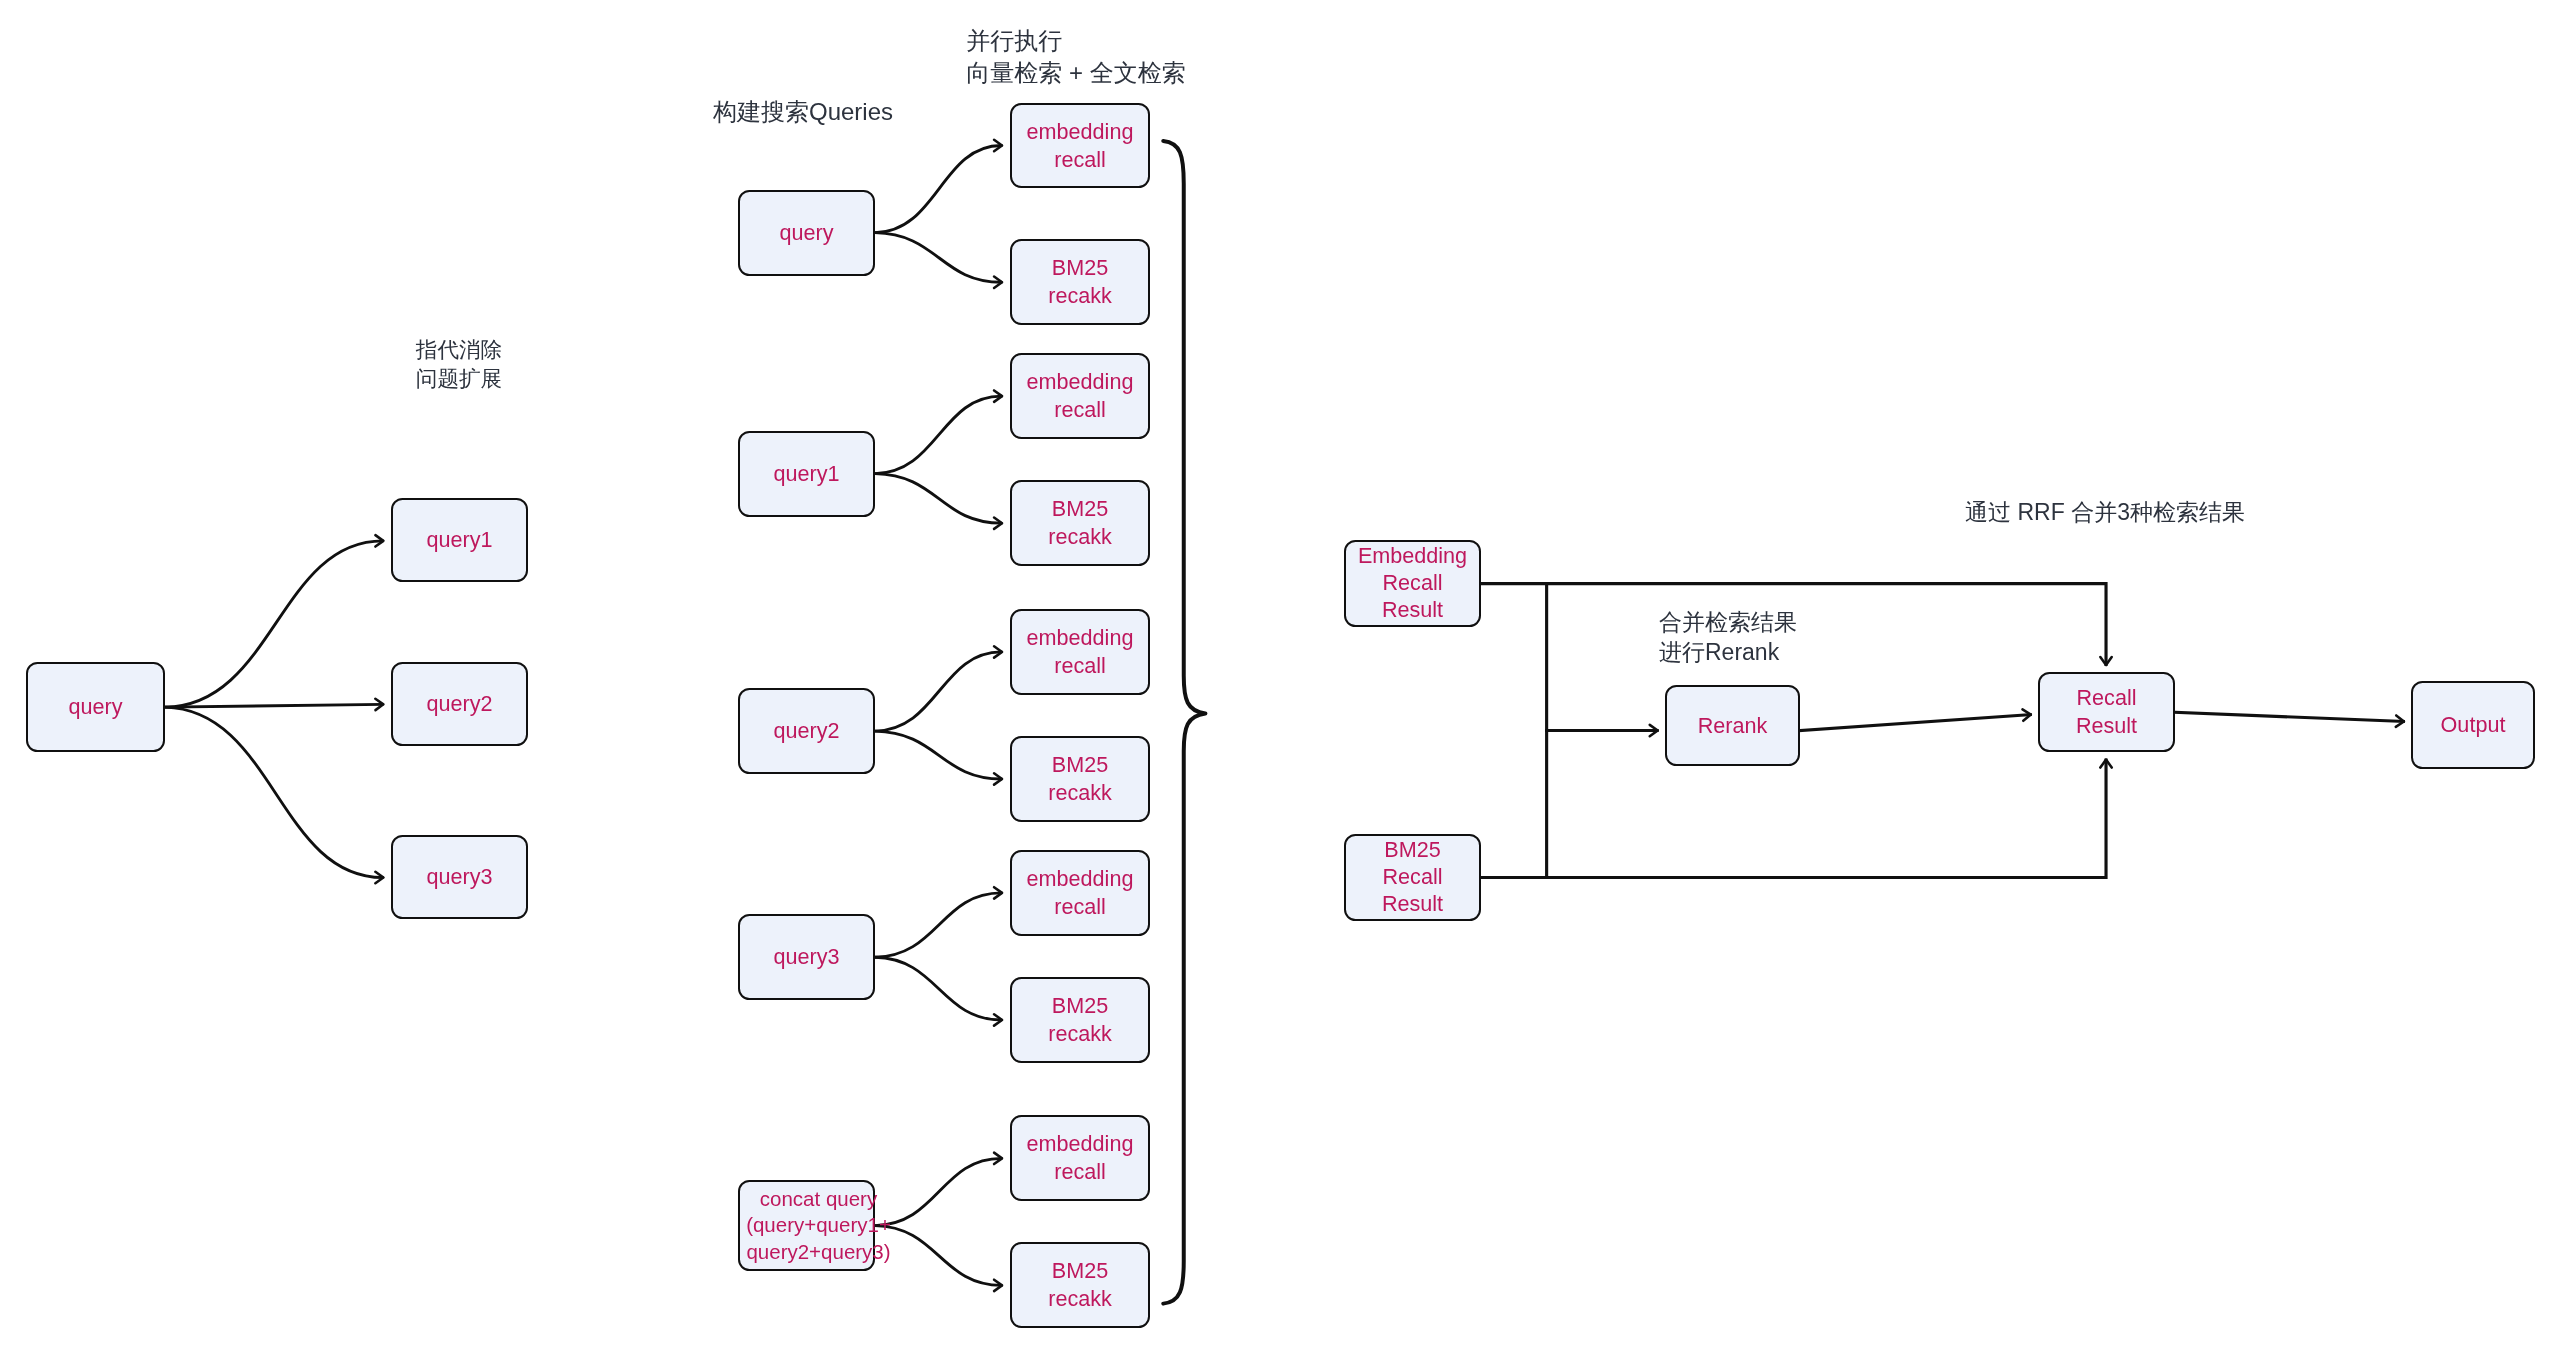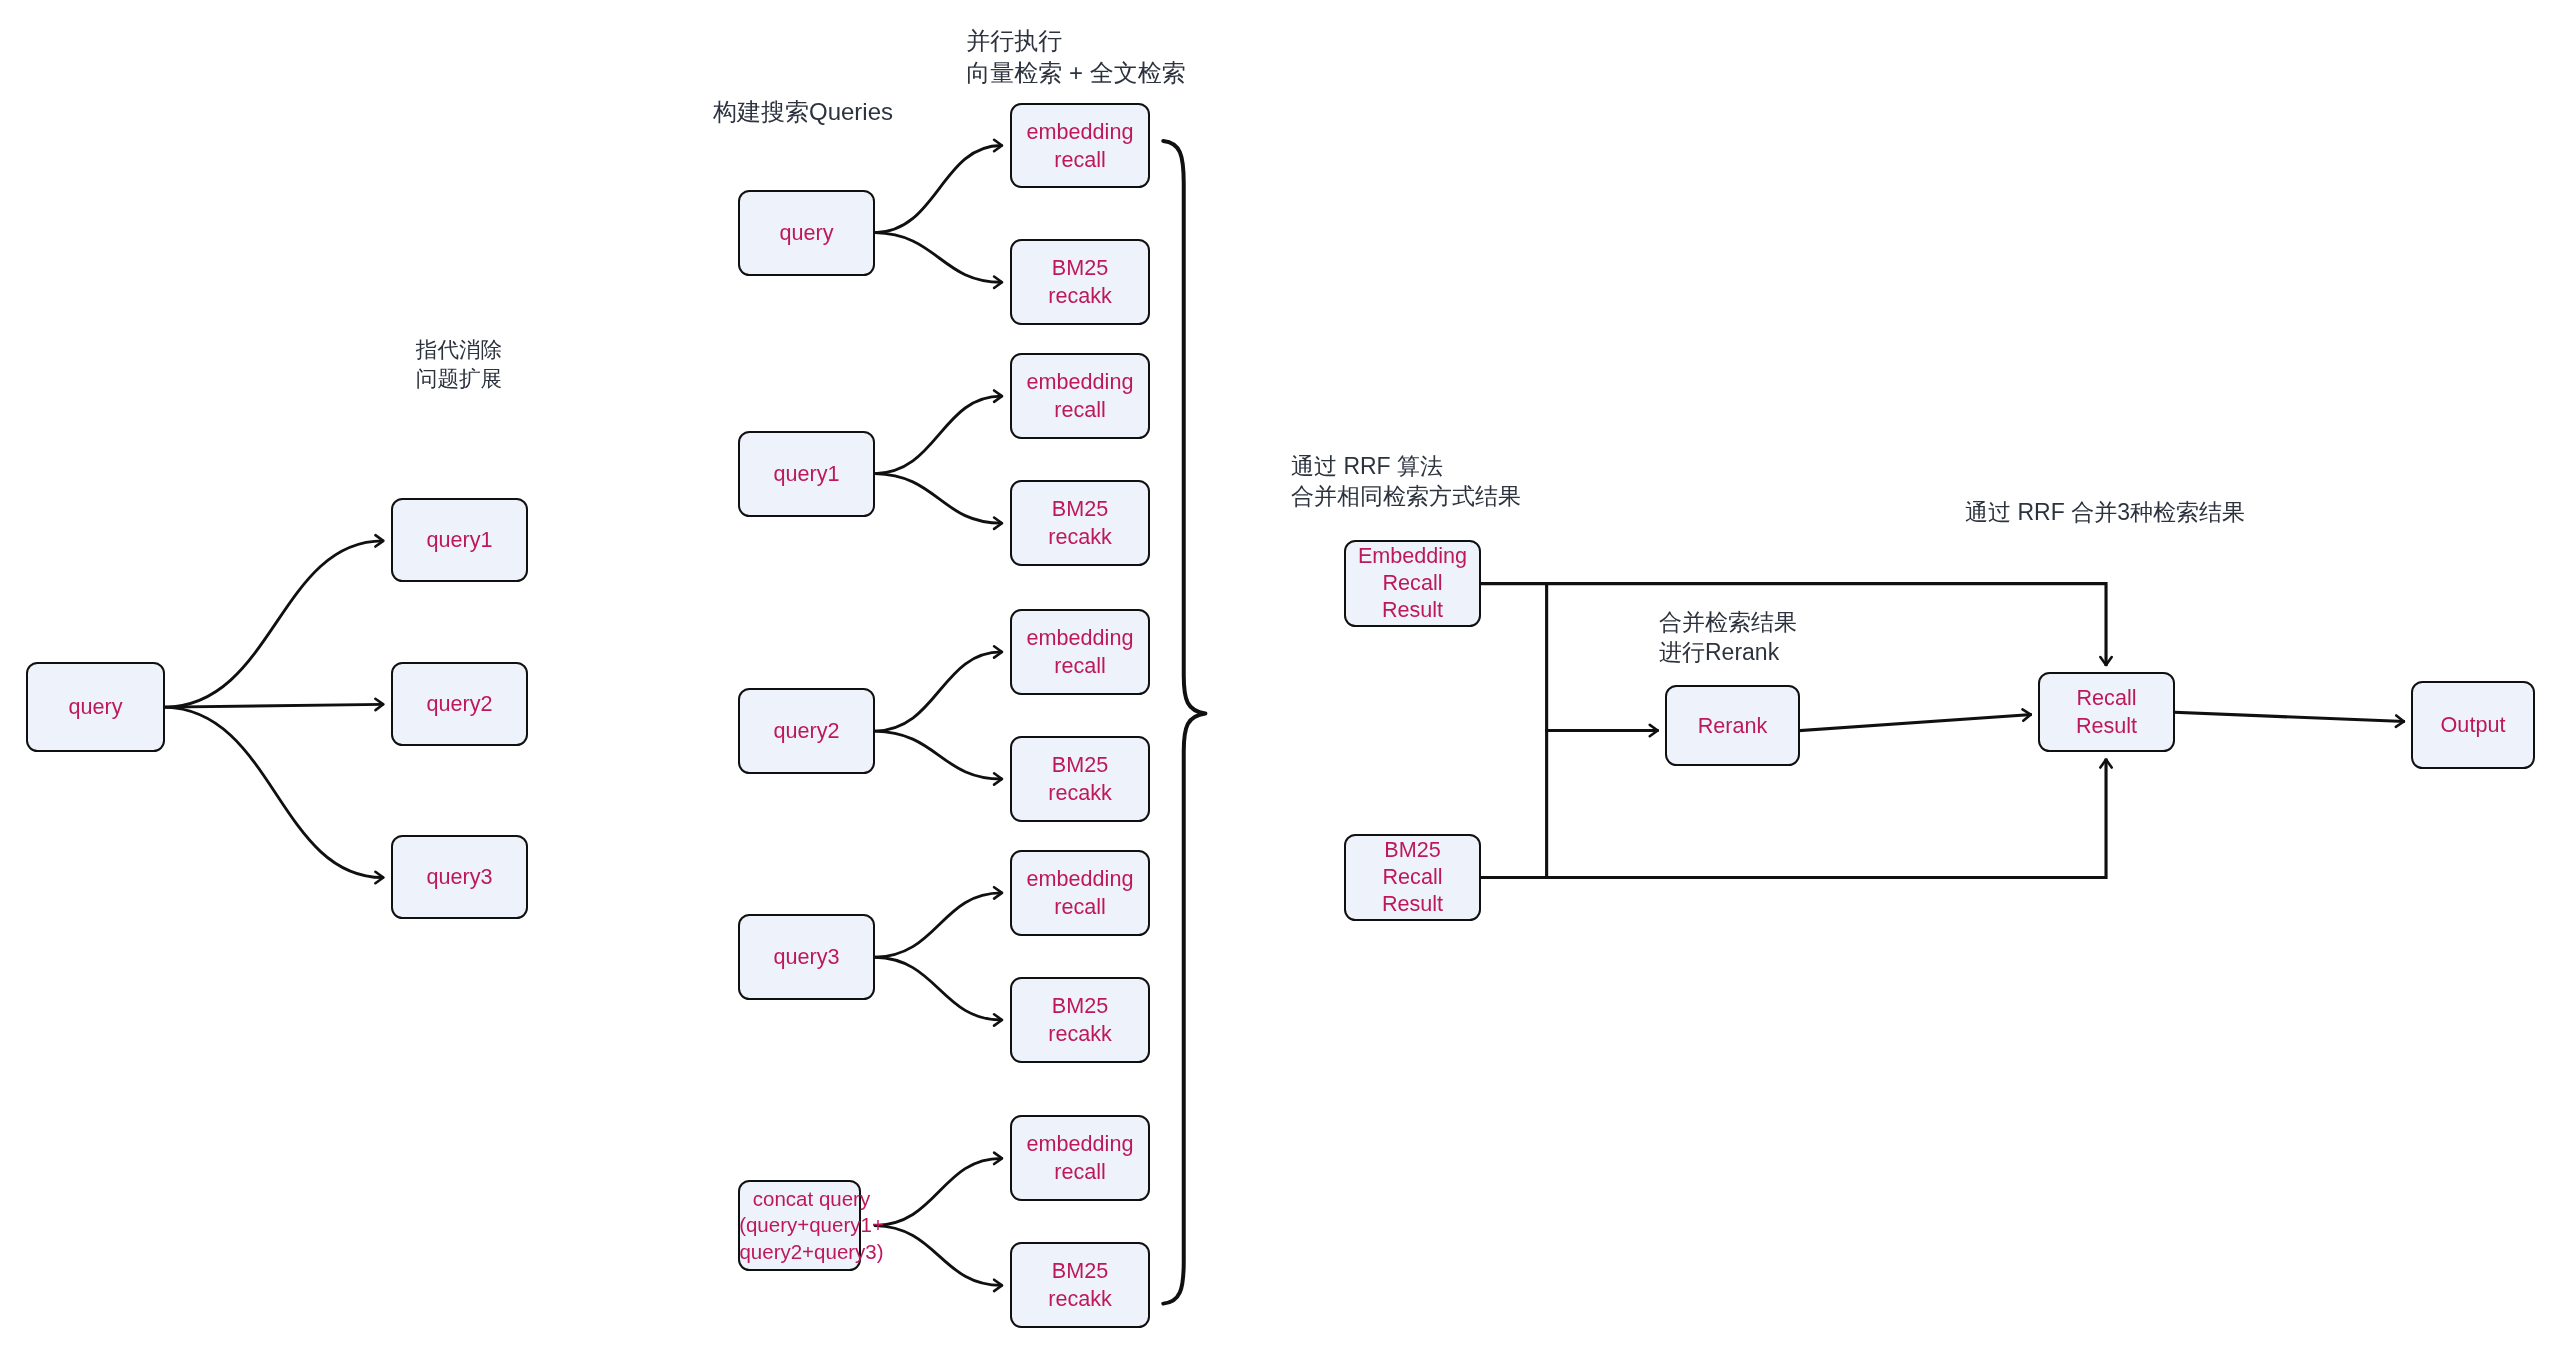--- a/index.html
+++ b/index.html
@@ -89,36 +89,34 @@
 
       <path d="M 3818,1250 L 4219,1266" marker-end="url(#arrow)"></path>
     </g>
   </svg>
 
   <div class="label" style="left:459px; top:336px; font-size:21.6px;">指代消除
 问题扩展</div>
   <div class="label" style="left:803px; top:96px; font-size:24px;">构建搜索Queries</div>
   <div class="label" style="left:1076px; top:25px; font-size:24px;">并行执行
 向量检索 + 全文检索</div>
-  <div class="label" style="left:1406px; top:451px;">通过 RRF 算法
-合并相同检索方式结果</div>
   <div class="label" style="left:1728px; top:607px;">合并检索结果
 进行Rerank</div>
   <div class="label" style="left:2105px; top:497px;">通过 RRF 合并3种检索结果</div>
 
   <div class="node" style="left:26px; top:662px; width:139px; height:90px;">query</div>
   <div class="node" style="left:391px; top:498px; width:137px; height:84px;">query1</div>
   <div class="node" style="left:391px; top:662px; width:137px; height:84px;">query2</div>
   <div class="node" style="left:391px; top:835px; width:137px; height:84px;">query3</div>
 
   <div class="node" style="left:738px; top:190px; width:137px; height:86px;">query</div>
   <div class="node" style="left:738px; top:431px; width:137px; height:86px;">query1</div>
   <div class="node" style="left:738px; top:688px; width:137px; height:86px;">query2</div>
   <div class="node" style="left:738px; top:914px; width:137px; height:86px;">query3</div>
-  <div class="node" style="left:738px; top:1180px; width:123px; height:91px; font-size:20.5px;padding-left:24px;">concat query
+  <div class="node" style="left:738px; top:1180px; width:137px; height:91px; font-size:20.5px;padding-left:24px;">concat query
 (query+query1+
 query2+query3)</div>
 
   <div class="node" style="left:1010px; top:103px; width:140px; height:85px;">embedding
 recall</div>
   <div class="node" style="left:1010px; top:239px; width:140px; height:86px;">BM25
 recakk</div>
   <div class="node" style="left:1010px; top:353px; width:140px; height:86px;">embedding
 recall</div>
   <div class="node" style="left:1010px; top:480px; width:140px; height:86px;">BM25

